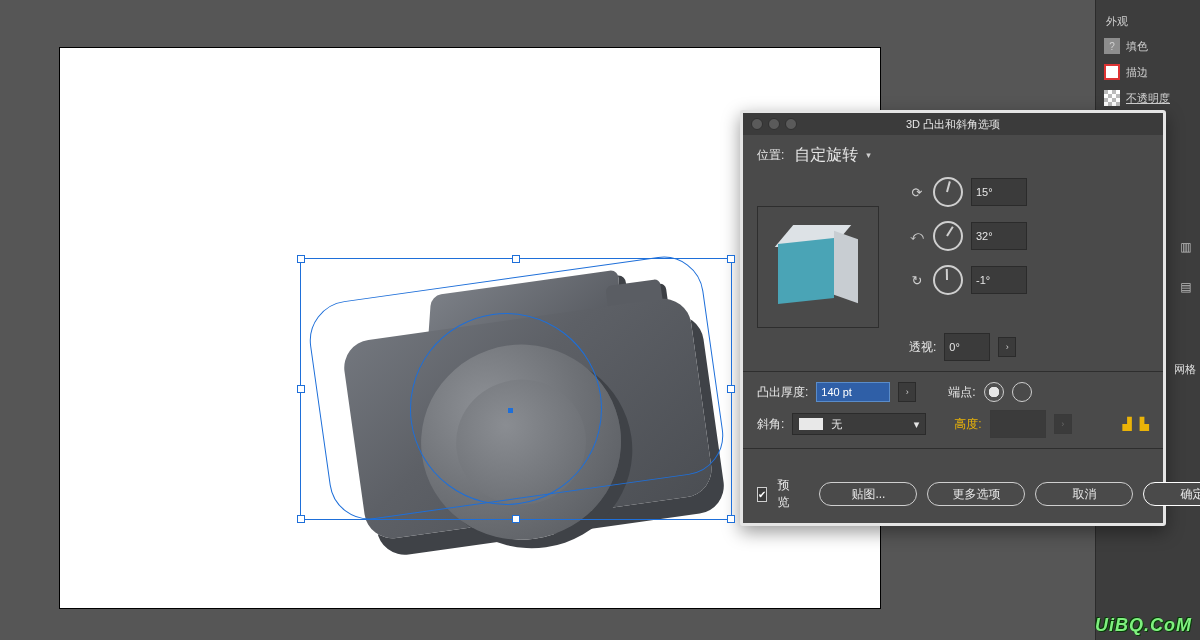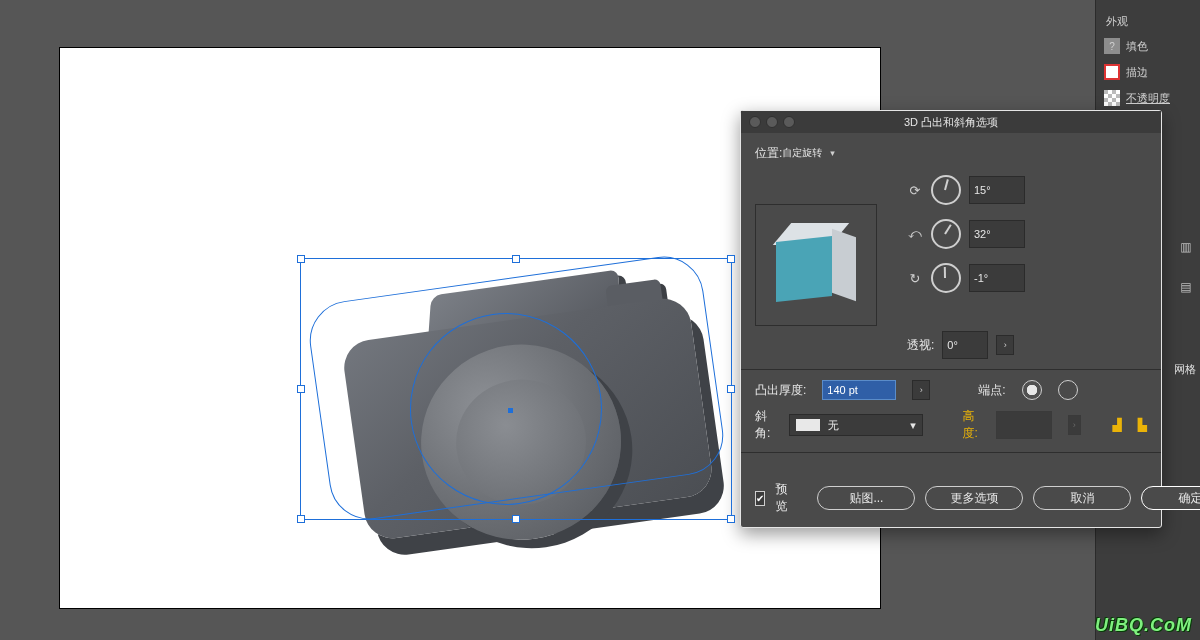--- a/index.html
+++ b/index.html
@@ -185,21 +185,21 @@
     color: #e0e0e0;
   }
 
   
   .dialog {
     position: absolute;
     left: 740px;
     top: 110px;
     width: 420px;
     background: #4a4a4a;
-    border: 1px solid #e5e5e5;
+    border: 3px solid #e5e5e5;
     border-radius: 3px;
     box-shadow: 0 6px 18px rgba(0,0,0,0.4);
     color: #e6e6e6;
   }
   .dialog .titlebar {
     height: 22px;
     background: #3b3b3b;
     display: flex;
     align-items: center;
     justify-content: center;
@@ -221,27 +221,27 @@
     border:1px solid #303030;
   }
   .dialog .body {
     padding: 10px 14px;
   }
   .row-line {
     display: flex;
     align-items: center;
     font-size: 12px;
     margin-bottom: 8px;
-    gap: 0;
+    gap: 10px;
   }
   select.ai, .ai-select {
     background: #4a4a4a;
     border: none;
     color: #e6e6e6;
-    font-size: 10px;
+    font-size: 16px;
     height: 20px;
     display:inline-flex;
     align-items:center;
     gap:8px;
   }
   .ai-select::after {
     content: "▾";
     font-size: 9px;
     color:#cfcfcf;
   }
@@ -334,21 +334,21 @@
     height: 1px;
     background: #2e2e2e;
     margin: 10px -14px;
   }
   .section-head {
     font-size: 12px;
     color:#e6e6e6;
     margin-bottom: 8px;
   }
   .extr-row {
-    display:flex; align-items:center; gap:16px; font-size:12px; margin-bottom:8px;
+    display:flex; align-items:center; gap:8px; font-size:12px; margin-bottom:8px;
   }
   .wide-input {
     width: 64px;
     height: 18px;
     background: #3b3b3b;
     border: 1px solid #5a8cc9;
     color: #e6e6e6;
     font-size: 11px;
     padding: 0 4px;
   }

